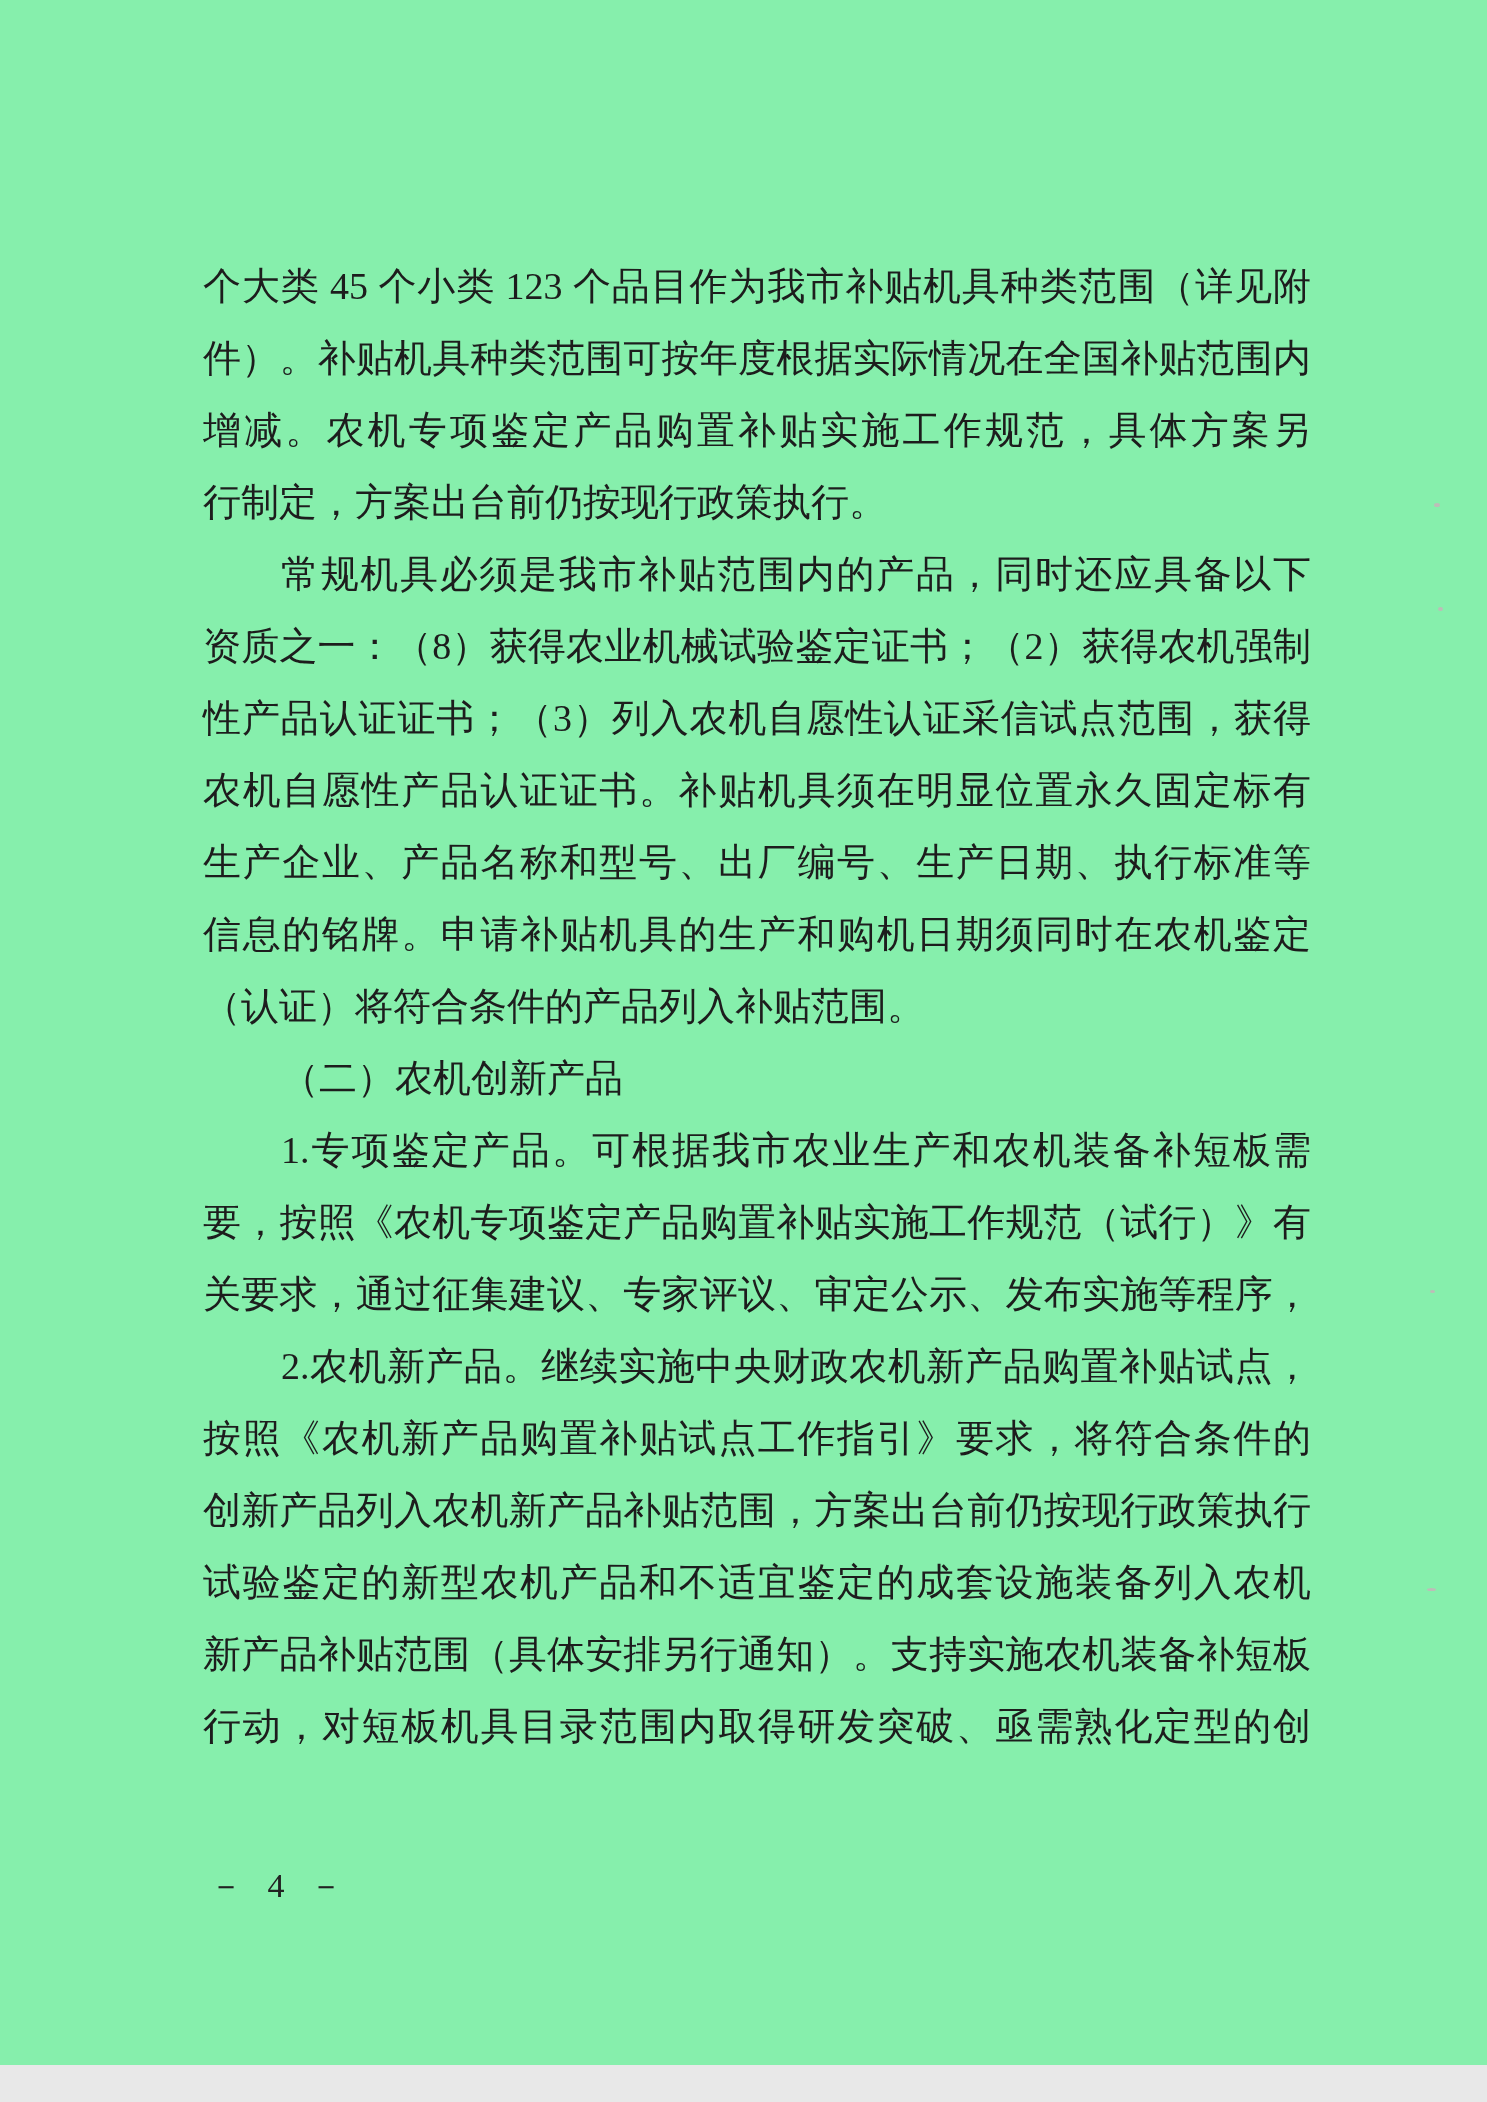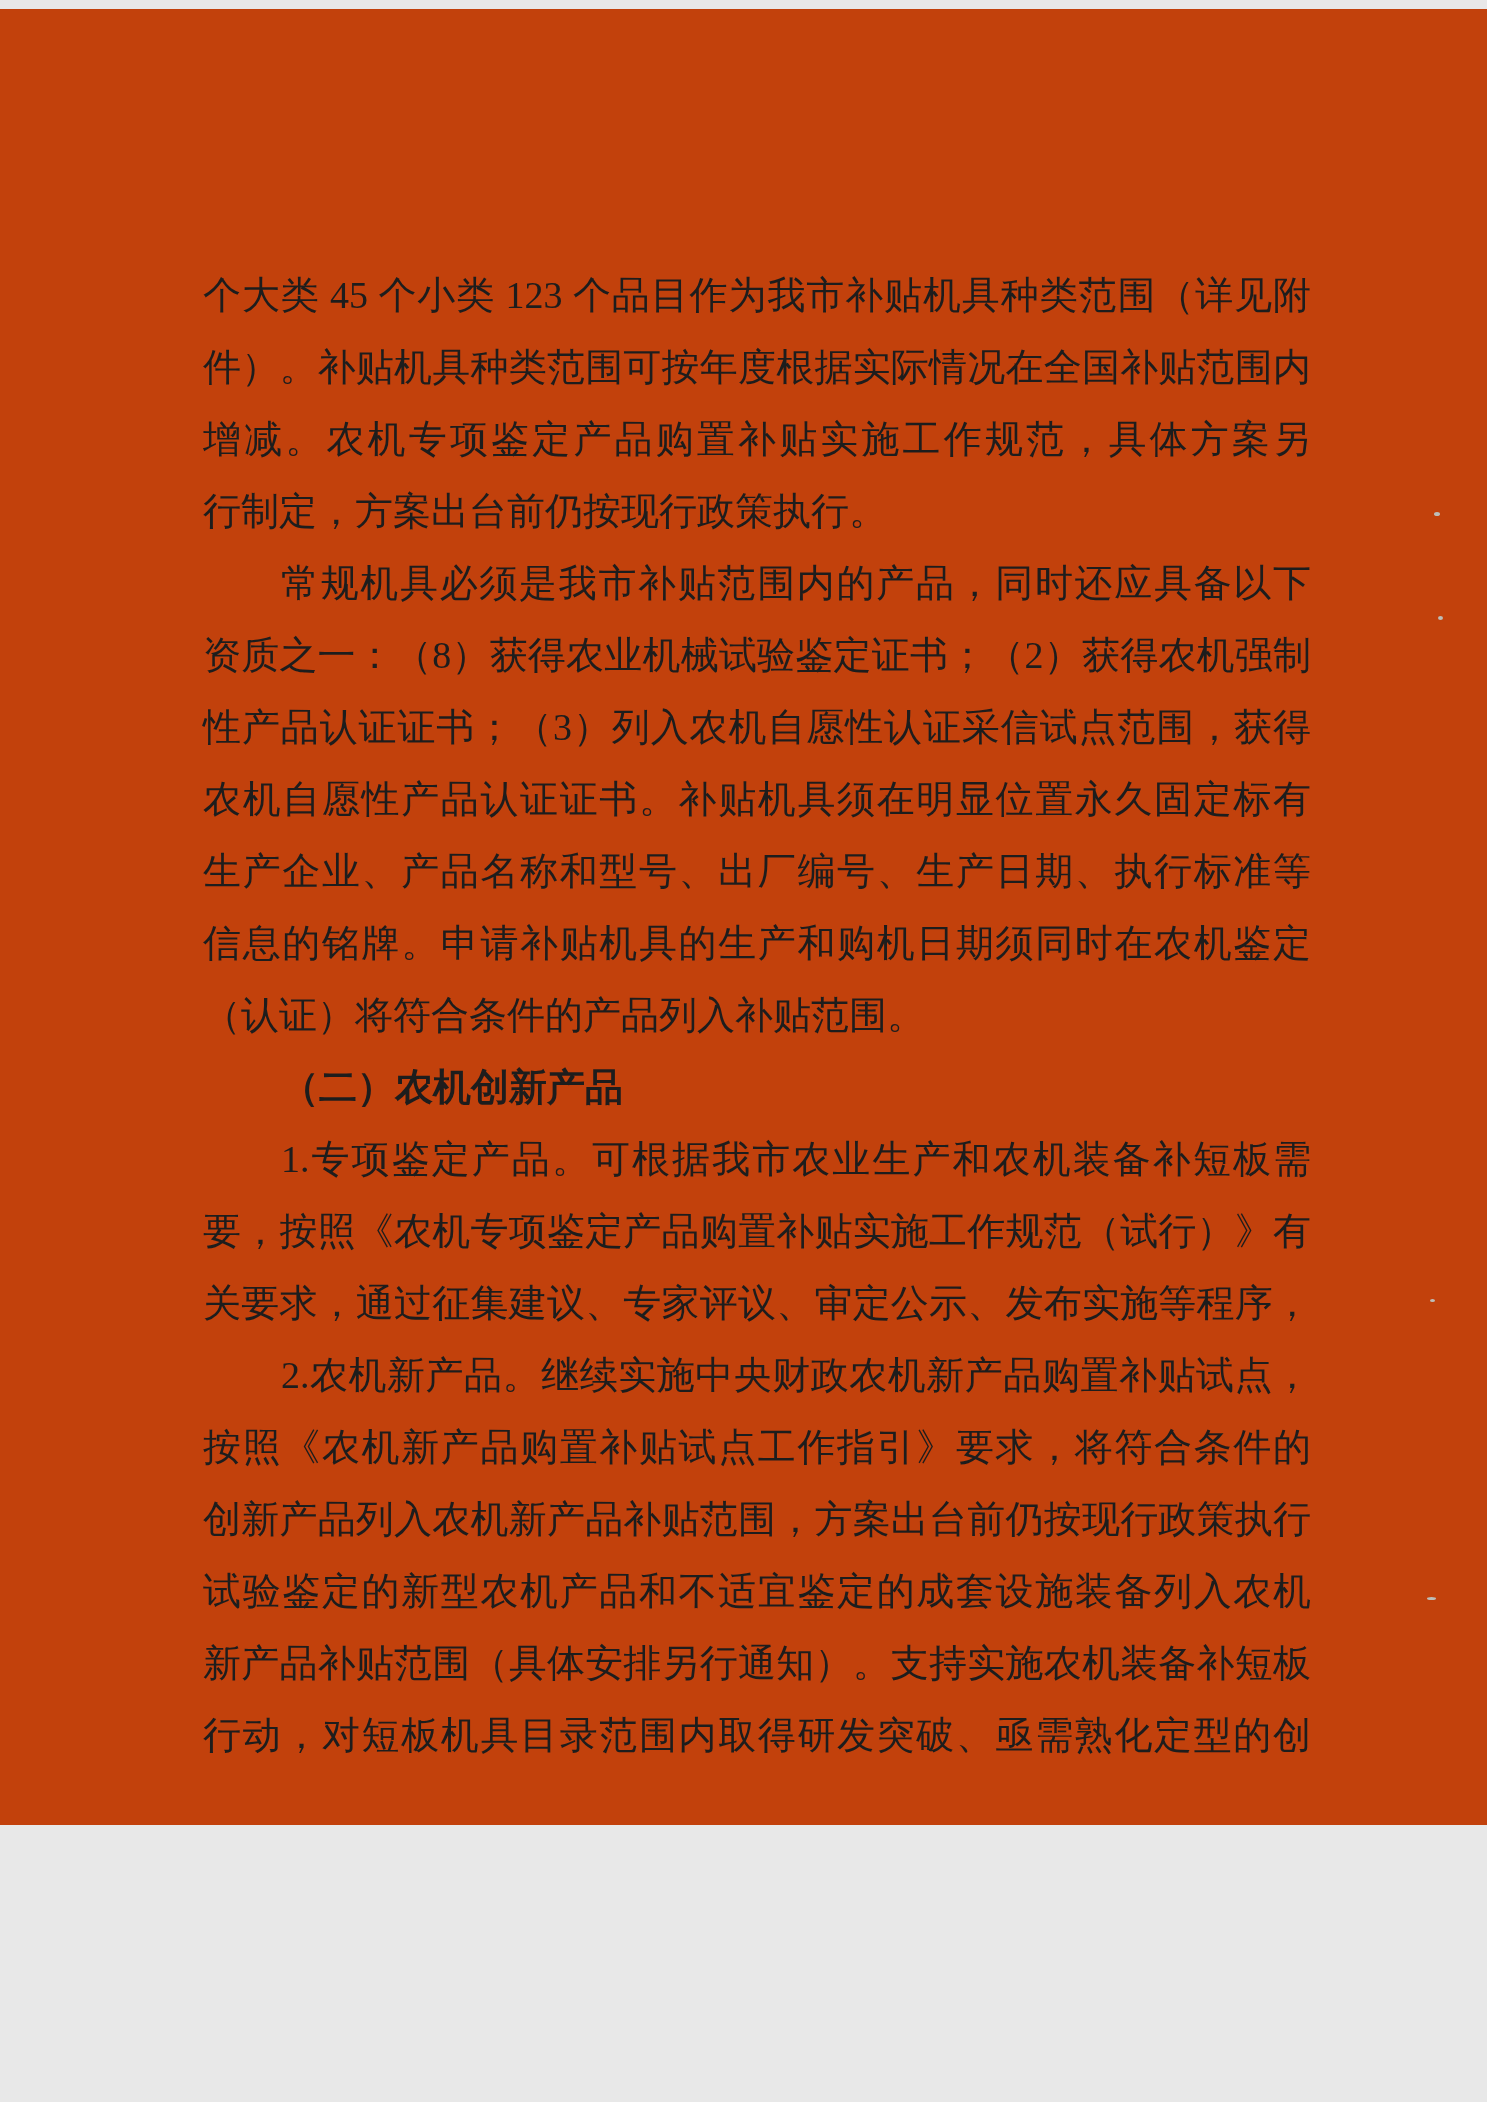--- a/index.html
+++ b/index.html
@@ -3,23 +3,23 @@
 <meta charset="utf-8">
 <style>
   html, body {
     margin: 0;
     padding: 0;
     background: #e8e8e8;
   }
   .page {
     position: relative;
     width: 1487px;
-    height: 1816px;
-    margin: 9px auto;
-    background: #c2410c;
+    height: 2065px;
+    margin: 0 auto;
+    background: #86efac;
     overflow: hidden;
     font-family: "Liberation Serif", "DejaVu Serif", serif;
     color: #1d1d1d;
   }
   .textblock {
     position: absolute;
     left: 203px;
     top: 250px;
     width: 1108px;
   }
@@ -34,21 +34,21 @@
     color: #1d1d1d;
   }
   .line.no-just {
     text-align: right;
     text-align-last: left;
   }
   .line.indent {
     padding-left: 78px;
   }
   .line.heading {
-    font-weight: 700;
+    font-weight: 400;
   }
   .footer {
     position: absolute;
     left: 209px;
     top: 1862px;
     font-size: 34px;
     line-height: 48px;
     letter-spacing: 8px;
     color: #222;
   }

